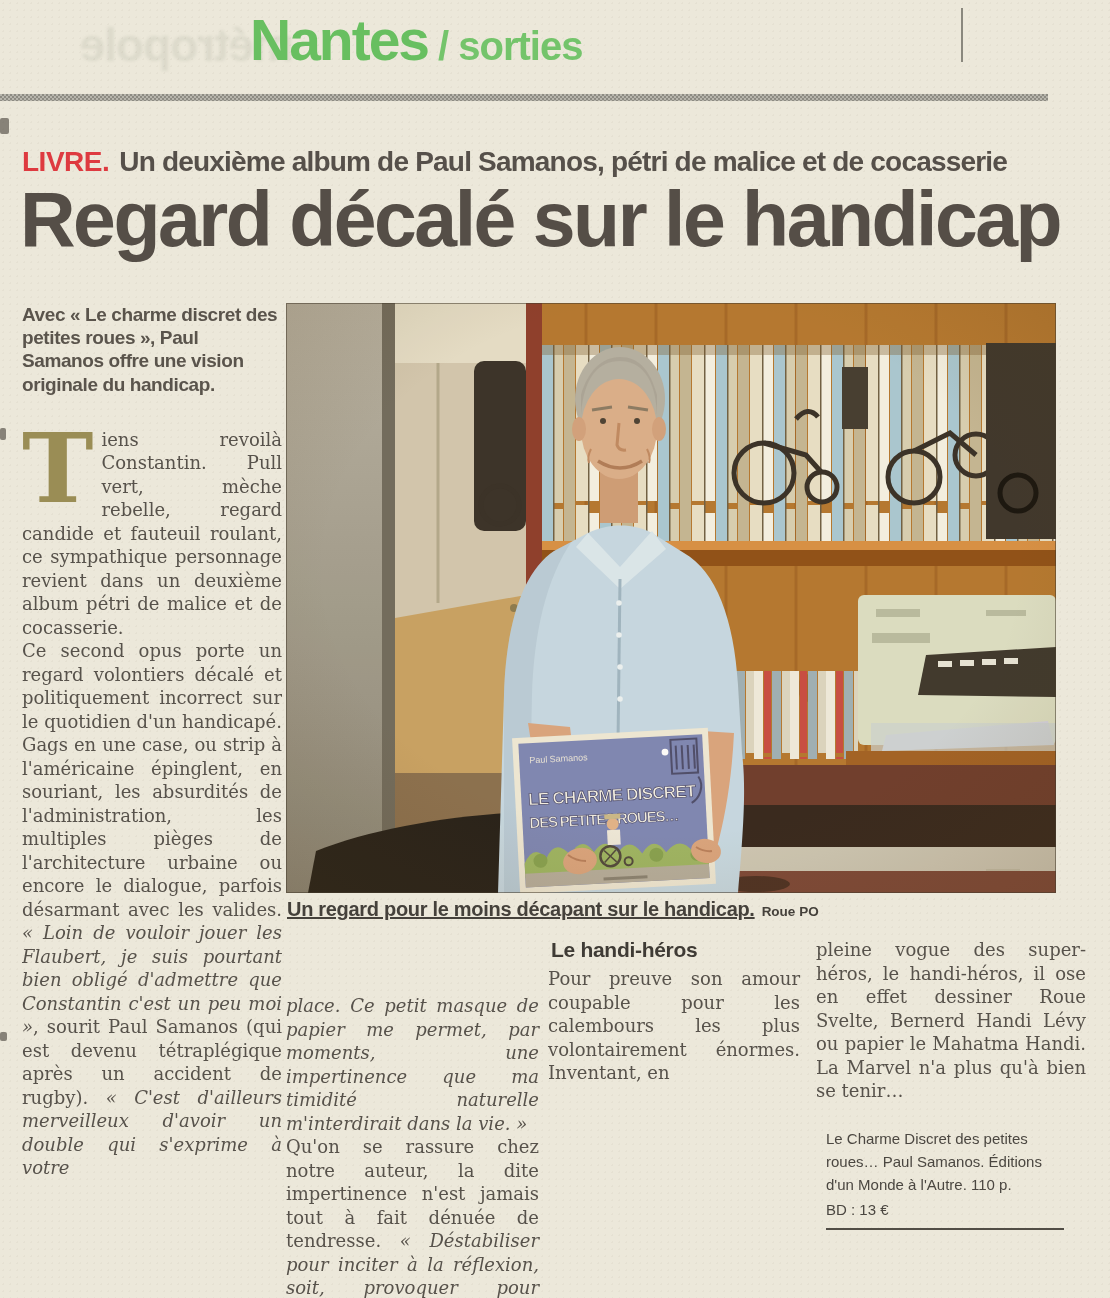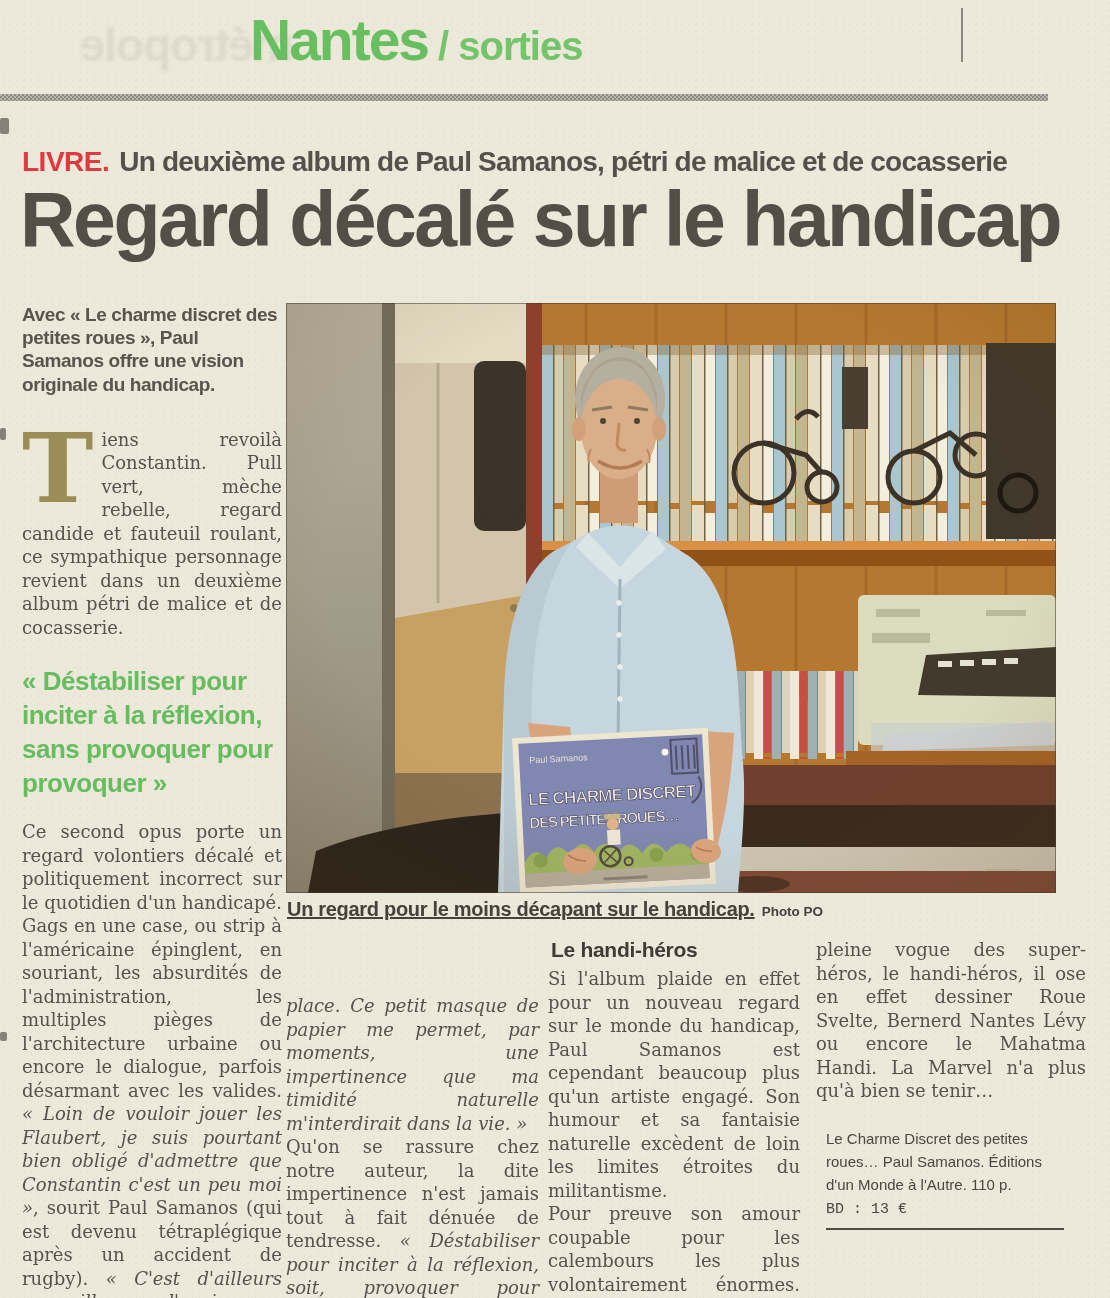--- a/index.html
+++ b/index.html
@@ -94,21 +94,21 @@
     font:bold 21px/1.1 "Liberation Sans", sans-serif;
     color:#3f3b35;margin:0 0 6px 3px;letter-spacing:-0.3px;
   }
   .refblock{
     margin:24px 0 0 10px;width:238px;
     font:15px/1.55 "Liberation Sans", sans-serif;
     color:#4b4741;
     padding-bottom:6px;
     border-bottom:2.5px solid #514d45;
   }
-  .refblock .price{display:block;margin-top:2px;font-family:Liberation Mono, monospace;}
+  .refblock .price{display:block;margin-top:2px;}
 </style>
 </head>
 <body>
 
 <div id="page">
 
   <div class="ghost">métropole</div>
 
   <div class="section-header">
     <span class="section-title">Nantes</span><span class="section-sub">/ sorties</span>
@@ -122,21 +122,20 @@
 
   <div class="kicker">
     <span class="label">LIVRE.</span><span class="text">Un deuxième album de Paul Samanos, pétri de malice et de cocasserie</span>
   </div>
 
   <h1 class="headline">Regard décalé sur le handicap</h1>
 
   <div class="col1">
     <p class="lede">Avec « Le charme discret des petites roues », Paul Samanos offre une vision originale du handicap.</p>
     <p class="serif"><span class="dropcap">T</span><span>iens revoilà Constantin. Pull vert, mèche rebelle, regard candide et fauteuil roulant, ce sympathique personnage revient dans un deuxième album pétri de malice et de cocasserie.</span></p>
-    <p class="subhead">« Déstabiliser pour inciter à la réflexion, sans provoquer pour provoquer »</p>
     <p class="serif"><span>Ce second opus porte un regard volontiers décalé et politiquement incorrect sur le quotidien d'un handicapé. Gags en une case, ou strip à l'américaine épinglent, en souriant, les absurdités de l'administration, les multiples pièges de l'architecture urbaine ou encore le dialogue, parfois désarmant avec les valides. </span><span class="q">« Loin de vouloir jouer les Flaubert, je suis pourtant bien obligé d'admettre que Constantin c'est un peu moi »</span><span>, sourit Paul Samanos (qui est devenu tétraplégique après un accident de rugby). </span><span class="q">« C'est d'ailleurs merveilleux d'avoir un double qui s'exprime à votre</span></p>
   </div>
 
   <figure class="photo">
     <svg width="770" height="590" viewBox="0 0 770 590" xmlns="http://www.w3.org/2000/svg">
       <defs>
         <linearGradient id="wallGrad" x1="0" y1="0" x2="0" y2="1">
           <stop offset="0" stop-color="#b6b1a3"></stop>
             <stop offset="1" stop-color="#8d887a"></stop>
         </linearGradient>
@@ -311,34 +310,33 @@
         <path d="M410,544 q8,5 16,4" stroke="#b97f5c" stroke-width="2" fill="none"></path>
       </g>
 
       <rect x="0" y="0" width="770" height="590" fill="url(#vign)"></rect>
       <rect x="0" y="0" width="770" height="590" fill="#c89a50" opacity="0.05"></rect>
       <rect x="0.5" y="0.5" width="769" height="589" fill="none" stroke="rgba(70,60,45,0.55)"></rect>
     </svg>
   </figure>
 
   <div class="caption-row">
-    <span class="caption">Un regard pour le moins décapant sur le handicap.</span><span class="credit">Photo PO</span>
+    <span class="caption">Un regard pour le moins décapant sur le handicap.</span><span class="credit">Roue PO</span>
   </div>
 
   <div class="col2">
     <p class="serif"><span class="q">place. Ce petit masque de papier me permet, par moments, une impertinence que ma timidité naturelle m'interdirait dans la vie. »</span><br><span>Qu'on se rassure chez notre auteur, la dite impertinence n'est jamais tout à fait dénuée de tendresse. </span><span class="q">« Déstabiliser pour inciter à la réflexion, soit, provoquer pour provoquer, non »</span><span>, résume d'ailleurs notre auteur.</span></p>
   </div>
 
   <div class="col3">
     <p class="colhead">Le handi-héros</p>
-    <p class="serif">Si l'album plaide en effet pour un nouveau regard sur le monde du handicap, Paul Samanos est cependant beaucoup plus qu'un artiste engagé. Son humour et sa fantaisie naturelle excèdent de loin les limites étroites du militantisme.</p>
     <p class="serif">Pour preuve son amour coupable pour les calembours les plus volontairement énormes. Inventant, en</p>
   </div>
 
   <div class="col4">
-    <p class="serif">pleine vogue des super-héros, le handi-héros, il ose en effet dessiner Roue Svelte, Bernerd Nantes Lévy ou encore le Mahatma Handi. La Marvel n'a plus qu'à bien se tenir…</p>
+    <p class="serif">pleine vogue des super-héros, le handi-héros, il ose en effet dessiner Roue Svelte, Bernerd Handi Lévy ou papier le Mahatma Handi. La Marvel n'a plus qu'à bien se tenir…</p>
     <div class="refblock">
       <span>Le Charme Discret des petites roues… Paul Samanos. Éditions d'un Monde à l'Autre. 110 p.</span>
       <span class="price">BD : 13 €</span>
     </div>
   </div>
 
 </div>
 
 </body></html>

